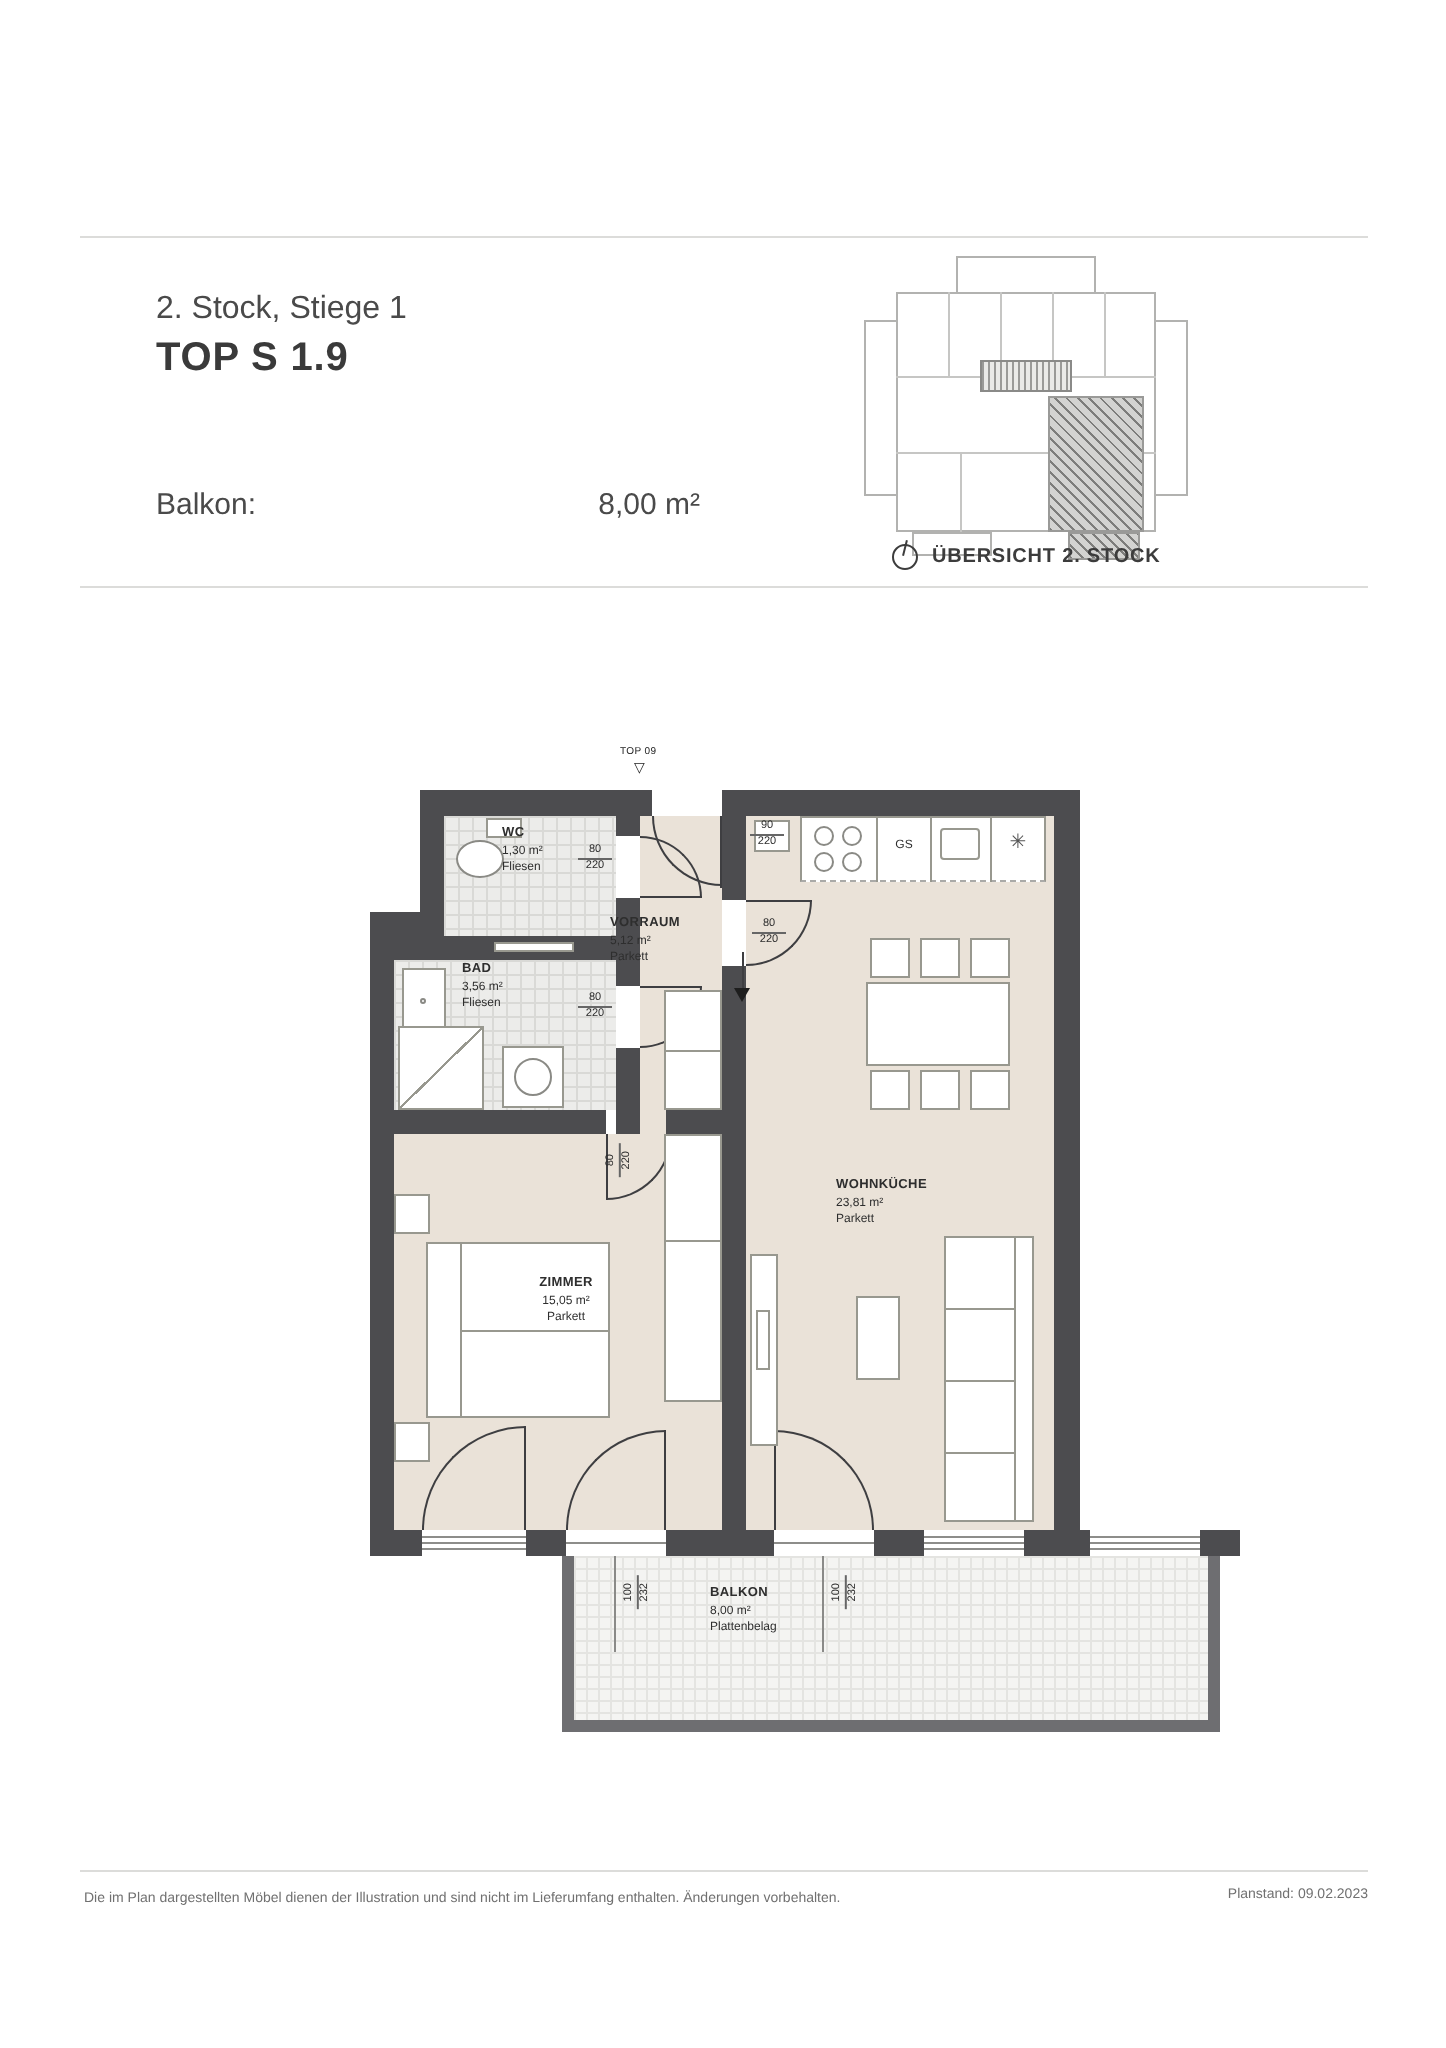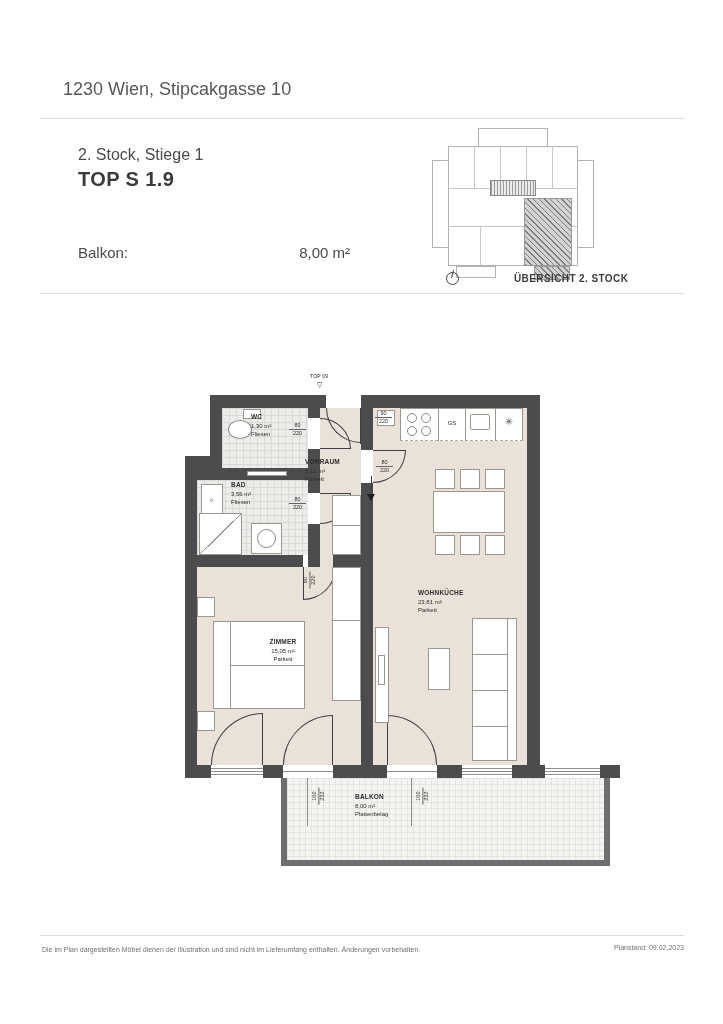--- a/index.html
+++ b/index.html
@@ -58,30 +58,29 @@
 
   
   .ov{position:absolute;left:428px;top:122px;width:170px;height:168px;}
   .ovl{position:absolute;border:1px solid #b2b2b0;background:#fff;box-sizing:border-box;}
   .ovline{position:absolute;background:#c6c6c4;}
   .hatchv{position:absolute;border:1px solid #8a8a88;box-sizing:border-box;
           background:repeating-linear-gradient(90deg,#9a9a98 0 1px,#eaeae8 1px 3px);}
   .hatchd{position:absolute;border:1px solid #9a9a98;box-sizing:border-box;
           background:#d3d3d1;background-image:repeating-linear-gradient(45deg,rgba(110,110,108,.85) 0 1px,transparent 1px 4px);}
   .ov-cap{position:absolute;left:446px;top:272px;display:flex;align-items:center;gap:7px;}
-  .ov-cap .txt{font-size:10px;font-weight:bold;color:#3c3c3c;letter-spacing:.4px;margin-left:48px;}
+  .ov-cap .txt{font-size:10px;font-weight:bold;color:#3c3c3c;letter-spacing:.4px;}
   .compass{width:13px;height:13px;border:1.5px solid #3c3c3c;border-radius:50%;position:relative;box-sizing:border-box;}
   .compass .needle{position:absolute;left:5px;top:-3px;width:1px;height:8px;background:#3c3c3c;transform:rotate(14deg);}
 </style>
 </head>
 <body>
 
 <div class="page">
 
-  <div class="h-addr">1230 Wien, Stipcakgasse 10</div>
   <div class="hr" style="top:118px;"></div>
 
   <div class="i-floor">2. Stock, Stiege 1</div>
   <div class="i-unit">TOP S 1.9</div>
   <div class="i-row" style="top:244px;">
     <span class="lbl">Balkon:</span>
     <span class="val">8,00 m²</span>
   </div>
   <div class="hr" style="top:293px;"></div>
 

